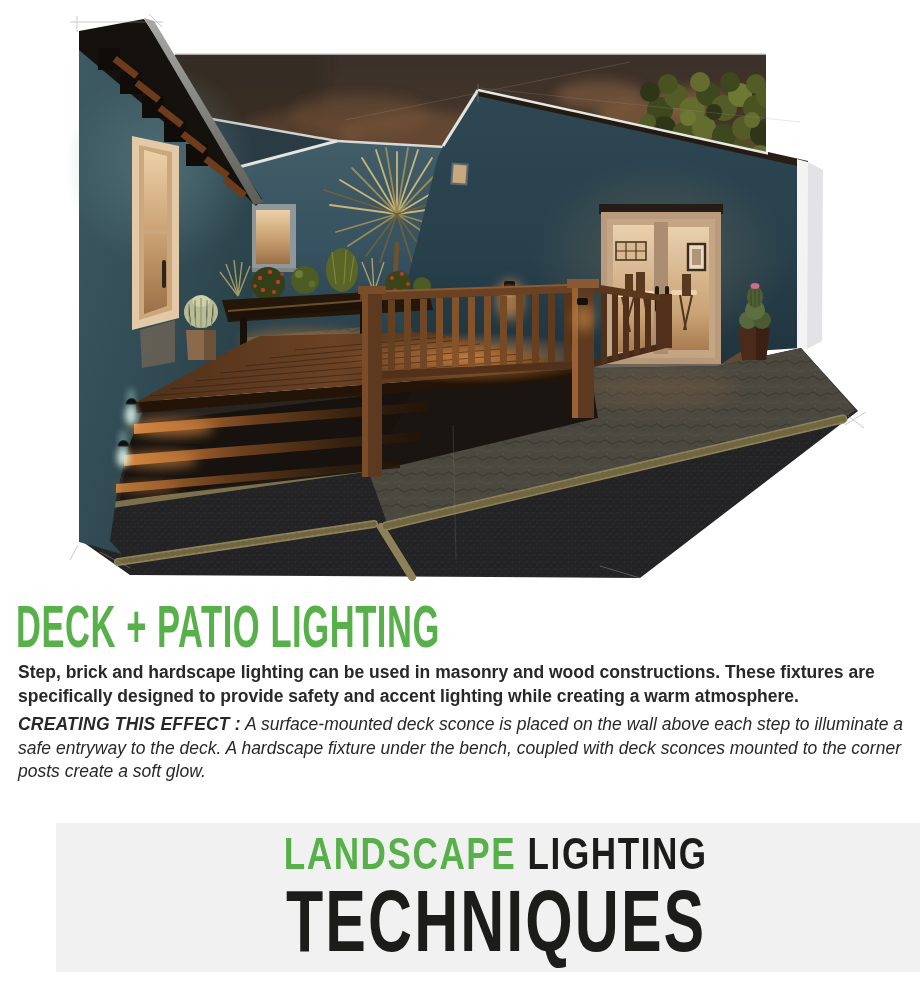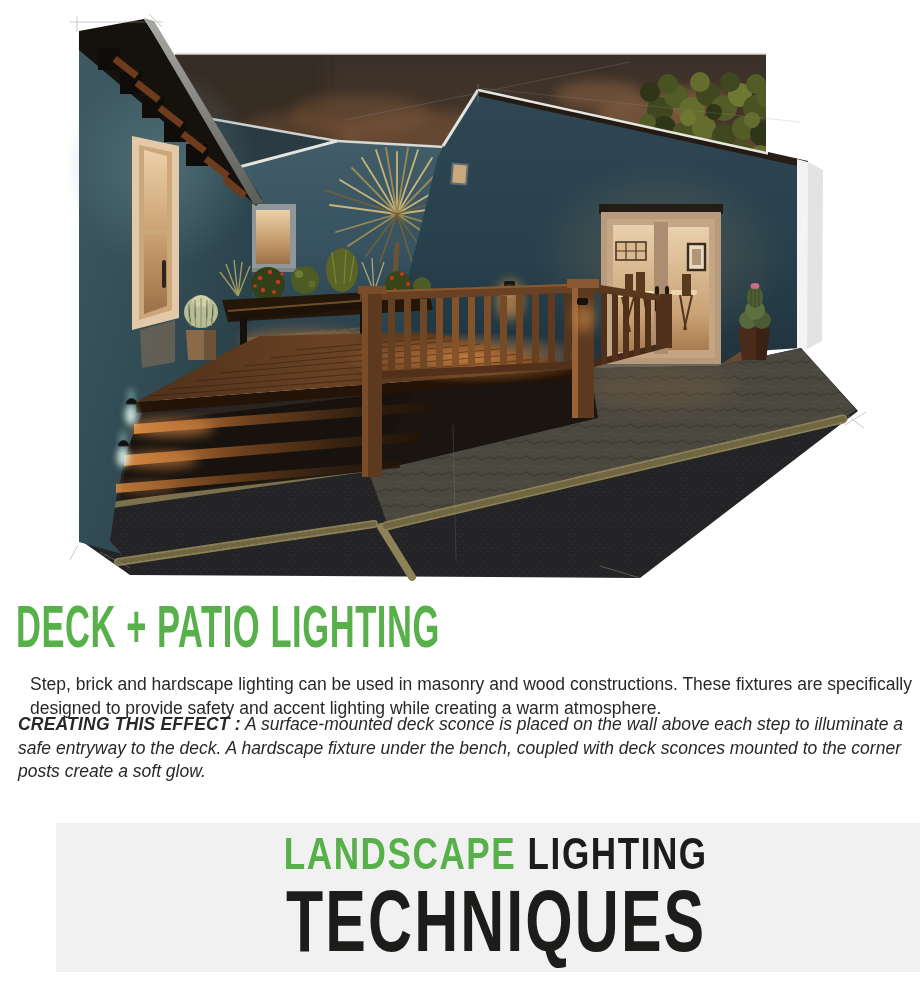--- a/index.html
+++ b/index.html
@@ -496,21 +496,21 @@
       <line x1="100" y1="552" x2="130" y2="568"></line>
       <line x1="78" y1="545" x2="70" y2="560"></line>
       <line x1="600" y1="566" x2="640" y2="578"></line>
       <line x1="845" y1="425" x2="866" y2="412"></line>
       <line x1="848" y1="416" x2="864" y2="428"></line>
     </g>
   </svg>
 
   <h1 class="headline" style="margin: 0px; color: rgb(87, 176, 74);">DECK + PATIO LIGHTING</h1>
 
-  <p class="para p1" style="margin:12px;">Step, brick and hardscape lighting can be used in masonry and wood constructions. These fixtures are specifically designed to provide safety and accent lighting while creating a warm atmosphere.</p>
+  <p class="para p1" style="margin:0;font-weight:bold;">Step, brick and hardscape lighting can be used in masonry and wood constructions. These fixtures are specifically designed to provide safety and accent lighting while creating a warm atmosphere.</p>
 
   <p class="para p2" style="margin:0;">
     <b>CREATING THIS EFFECT :</b><span> A surface-mounted deck sconce is placed on the wall above each step to illuminate a safe entryway to the deck. A hardscape fixture under the bench, coupled with deck sconces mounted to the corner posts create a soft glow.</span>
   </p>
 
   <div class="footer" style="background-color: rgb(241, 241, 241); margin-left: 37px;">
     <div class="brandline">
       <span style="color: rgb(87, 176, 74);">LANDSCAPE</span><span> LIGHTING</span>
     </div>
     <div class="seriestitle" style="color: rgb(28, 28, 26);">TECHNIQUES</div>

